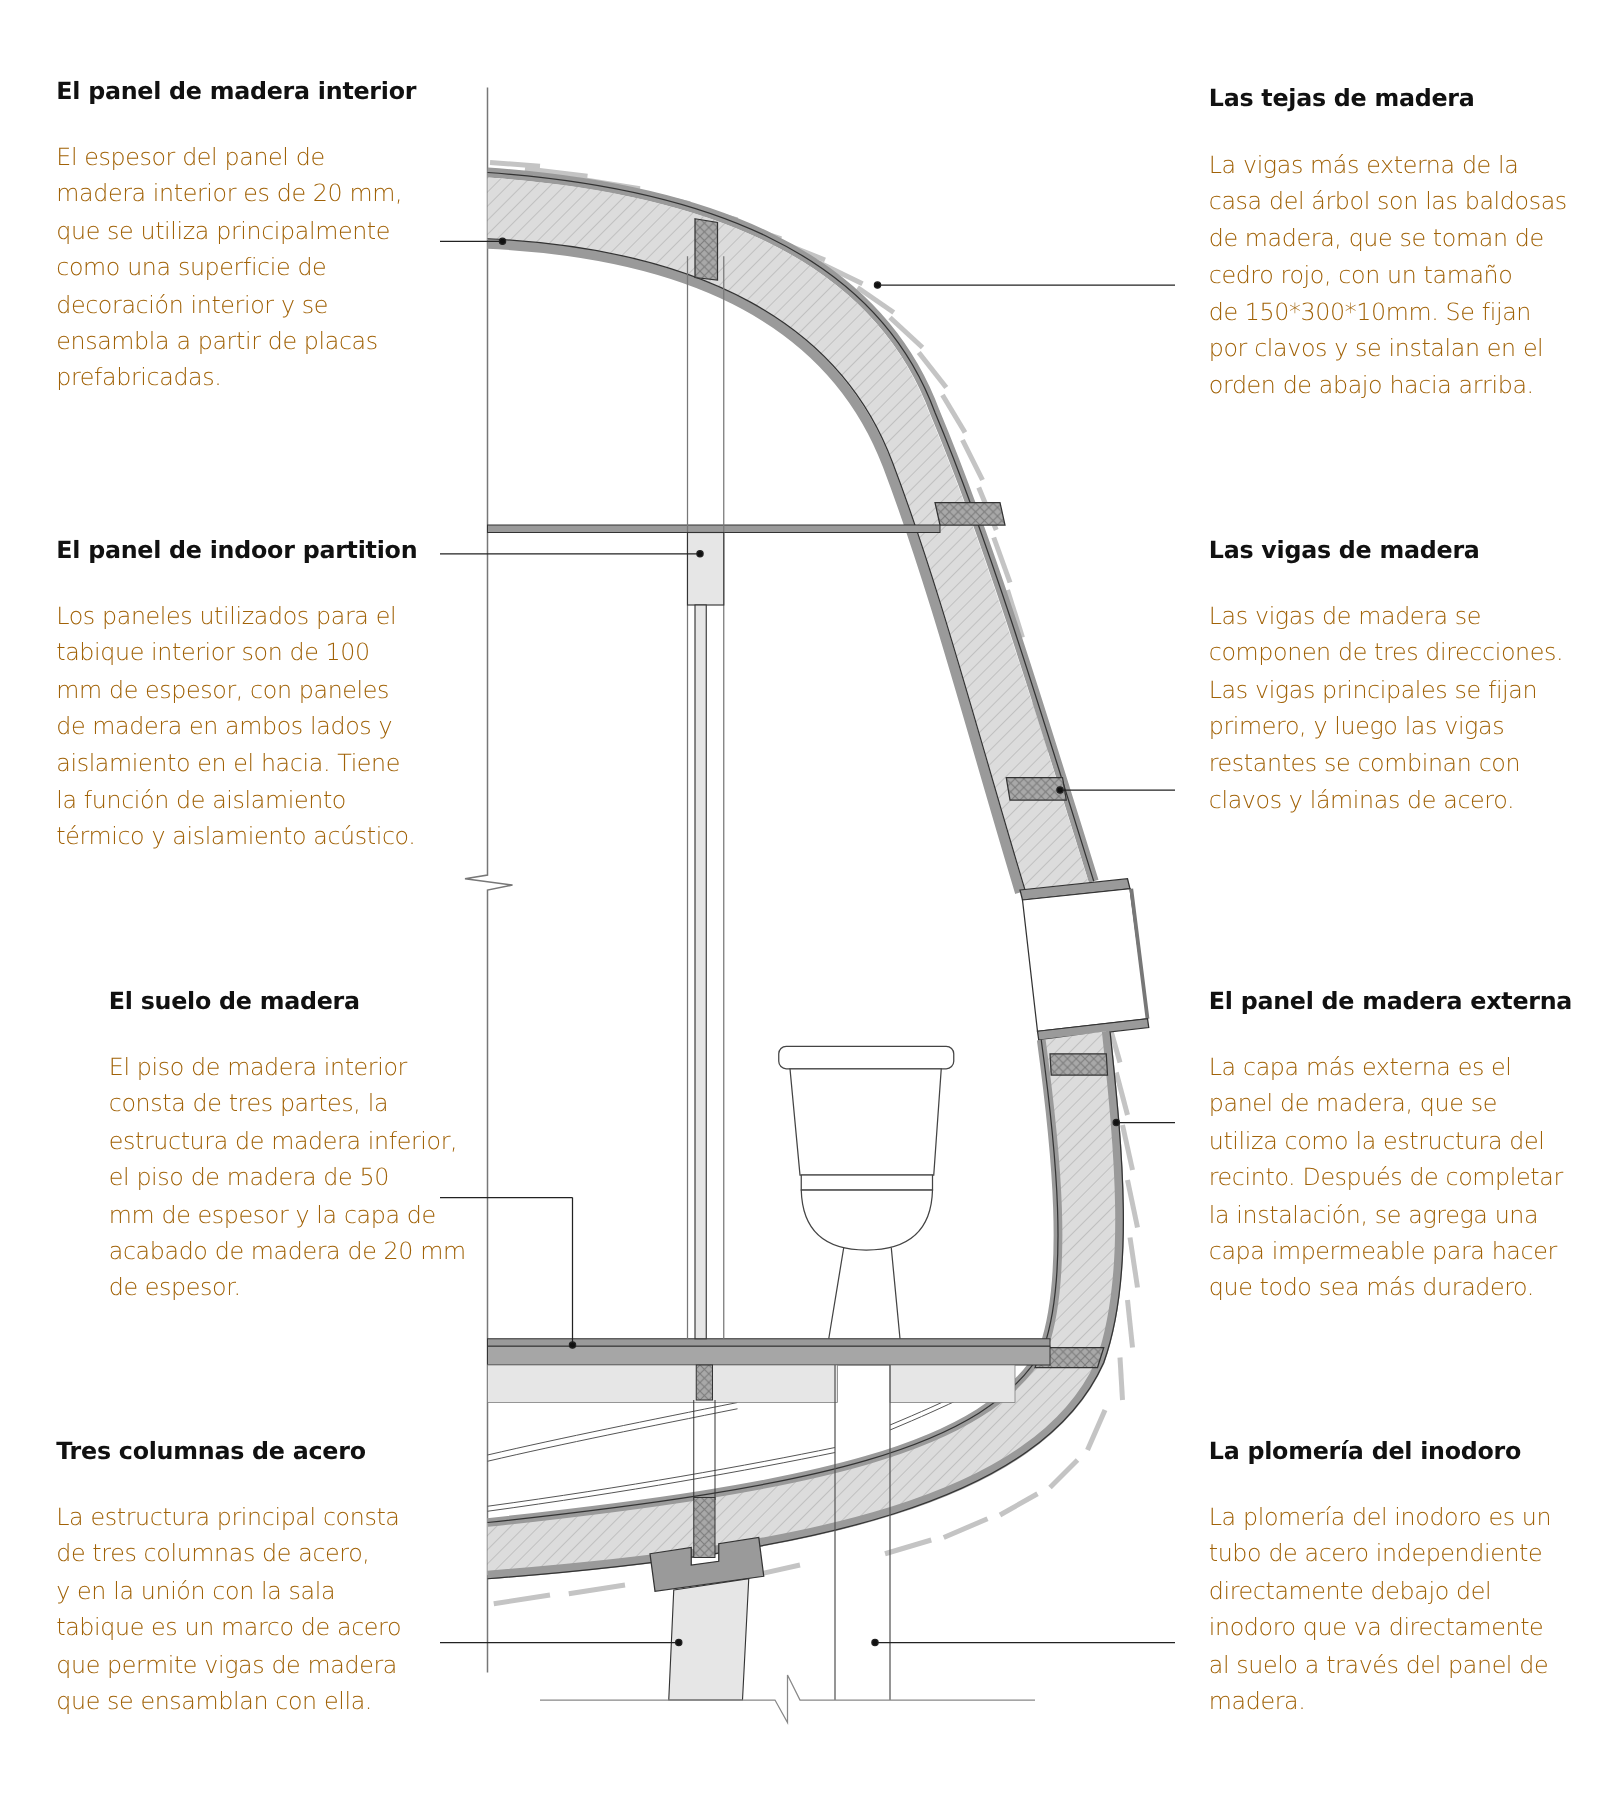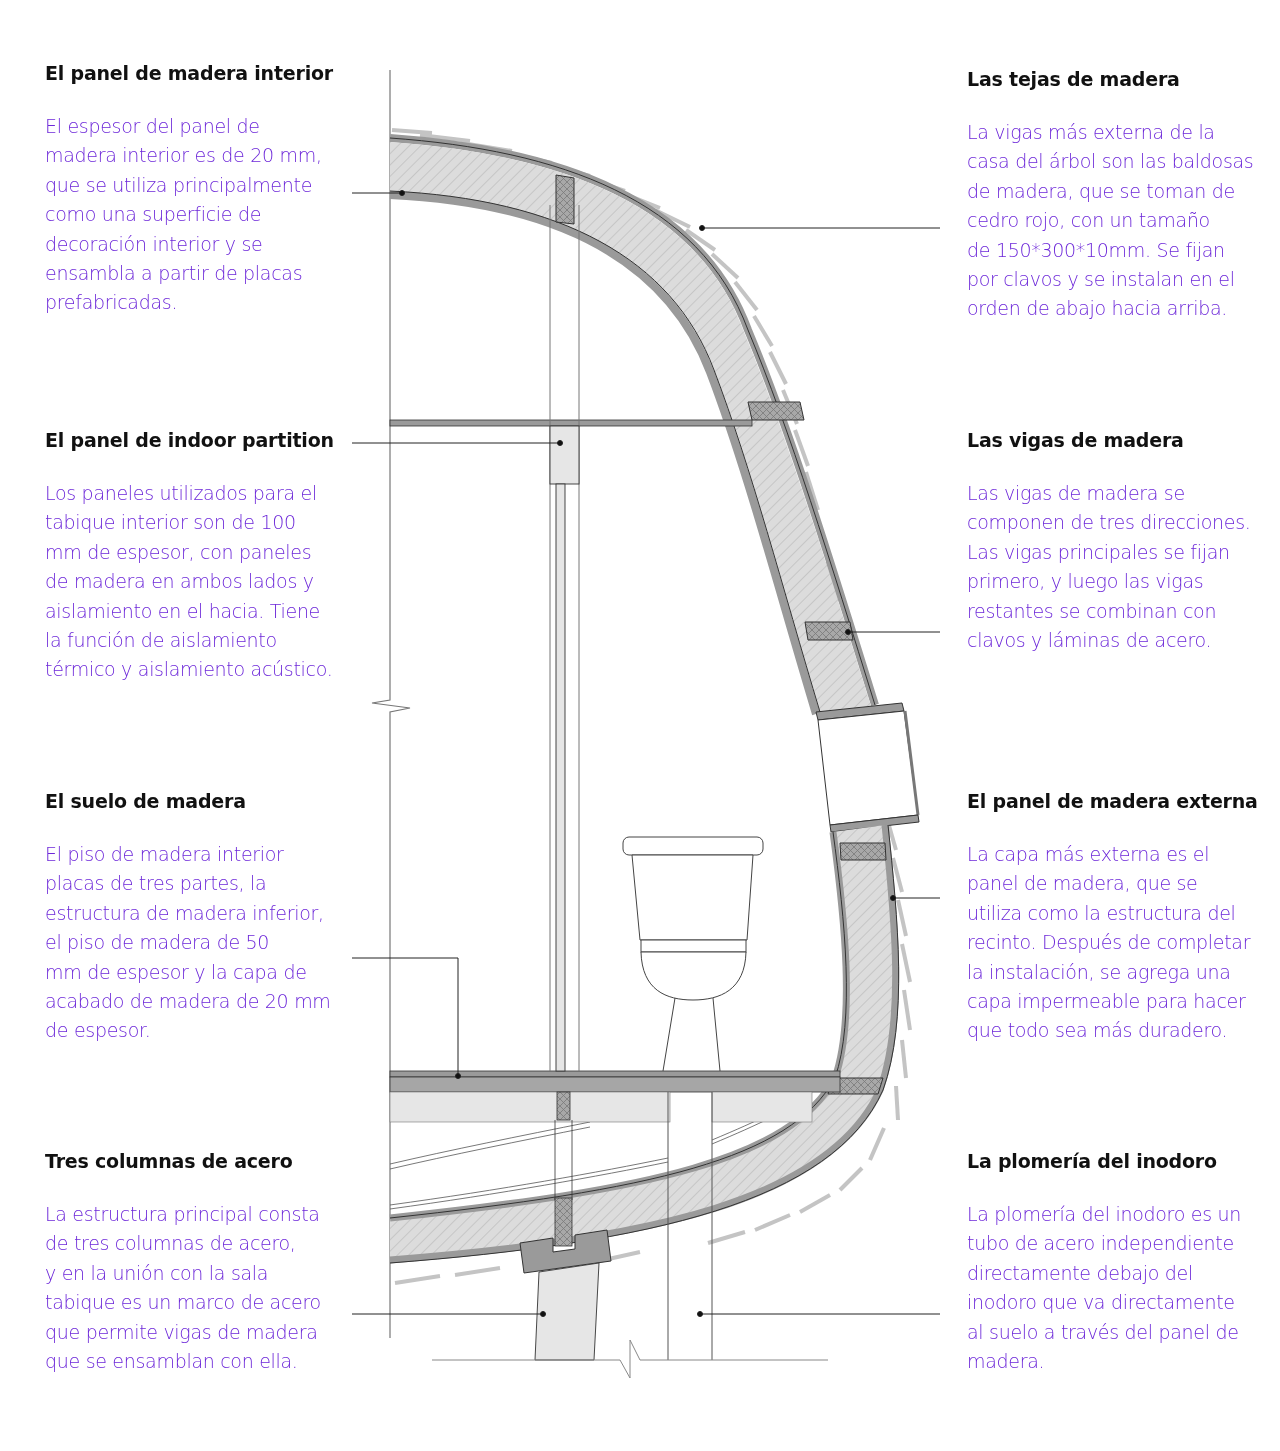--- a/index.html
+++ b/index.html
@@ -1,20 +1,20 @@
 <!DOCTYPE html>
 <html><head>
 <meta charset="utf-8">
 <style>
   html, body { margin: 0; padding: 0; background: #ffffff; }
   body { width: 1280px; height: 1451px; position: relative; overflow: hidden;
          font-family: "DejaVu Sans", "Liberation Sans", sans-serif; color: #333; }
   .block { position: absolute; width: 320px; }
   .block h3 { margin: 0; font-size: 19px; font-weight: bold; color: #111; letter-spacing: -0.2px; white-space: nowrap; }
-  .block p { margin: 28px 0 0 0; font-size: 19px; line-height: 29.4px; color: #6d28d9; font-weight: 300; letter-spacing: -0.3px; }
+  .block p { margin: 28px 0 0 0; font-size: 19px; line-height: 29.4px; color: #a16207; font-weight: 300; letter-spacing: -0.3px; }
   .block p span { display: block; white-space: nowrap; }
   .left { left: 45px; }
   .right { left: 955px; margin-left: 12px; }
   svg.drawing { position: absolute; left: 0; top: 0; }
 </style>
 </head>
 <body>
 
 <div class="block left" style="top:62px;">
   <h3>El panel de madera interior</h3>
@@ -35,25 +35,25 @@
     <span>Los paneles utilizados para el</span>
     <span>tabique interior son de 100</span>
     <span>mm de espesor, con paneles</span>
     <span>de madera en ambos lados y</span>
     <span>aislamiento en el hacia. Tiene</span>
     <span>la función de aislamiento</span>
     <span>térmico y aislamiento acústico.</span>
   </p>
 </div>
 
-<div class="block left" style="top:790px;">
+<div class="block left" style="top:790px;margin-left:42px;">
   <h3>El suelo de madera</h3>
   <p>
     <span>El piso de madera interior</span>
-    <span>placas de tres partes, la</span>
+    <span>consta de tres partes, la</span>
     <span>estructura de madera inferior,</span>
     <span>el piso de madera de 50</span>
     <span>mm de espesor y la capa de</span>
     <span>acabado de madera de 20 mm</span>
     <span>de espesor.</span>
   </p>
 </div>
 
 <div class="block left" style="top:1150px;">
   <h3>Tres columnas de acero</h3>

